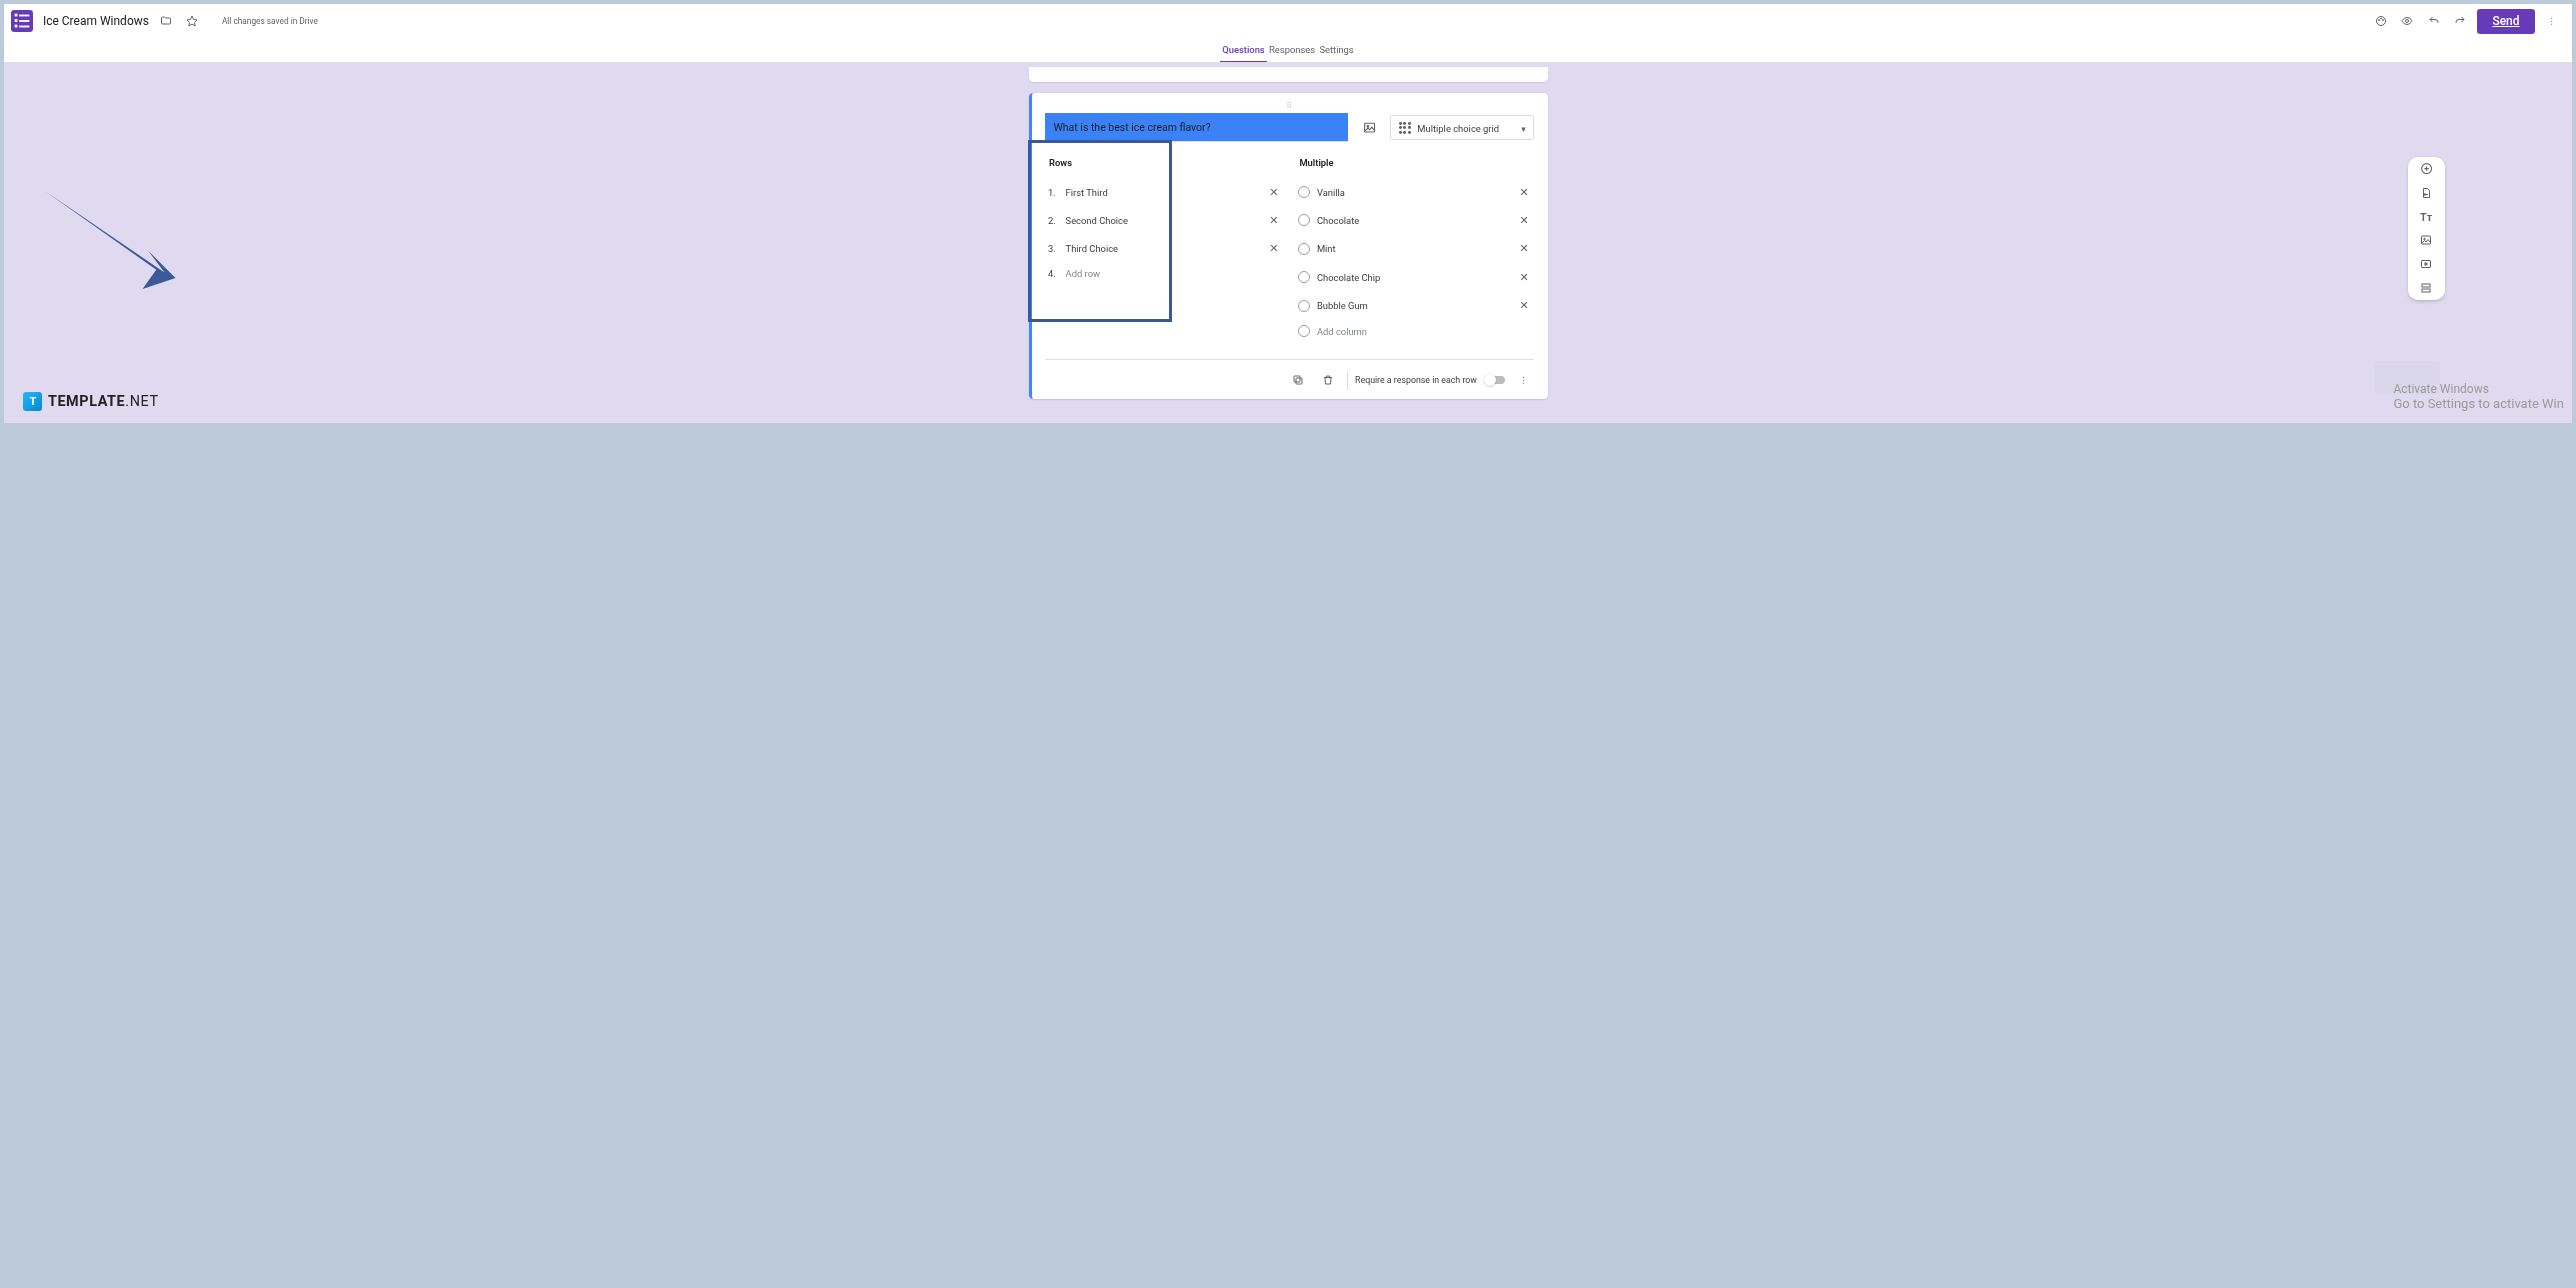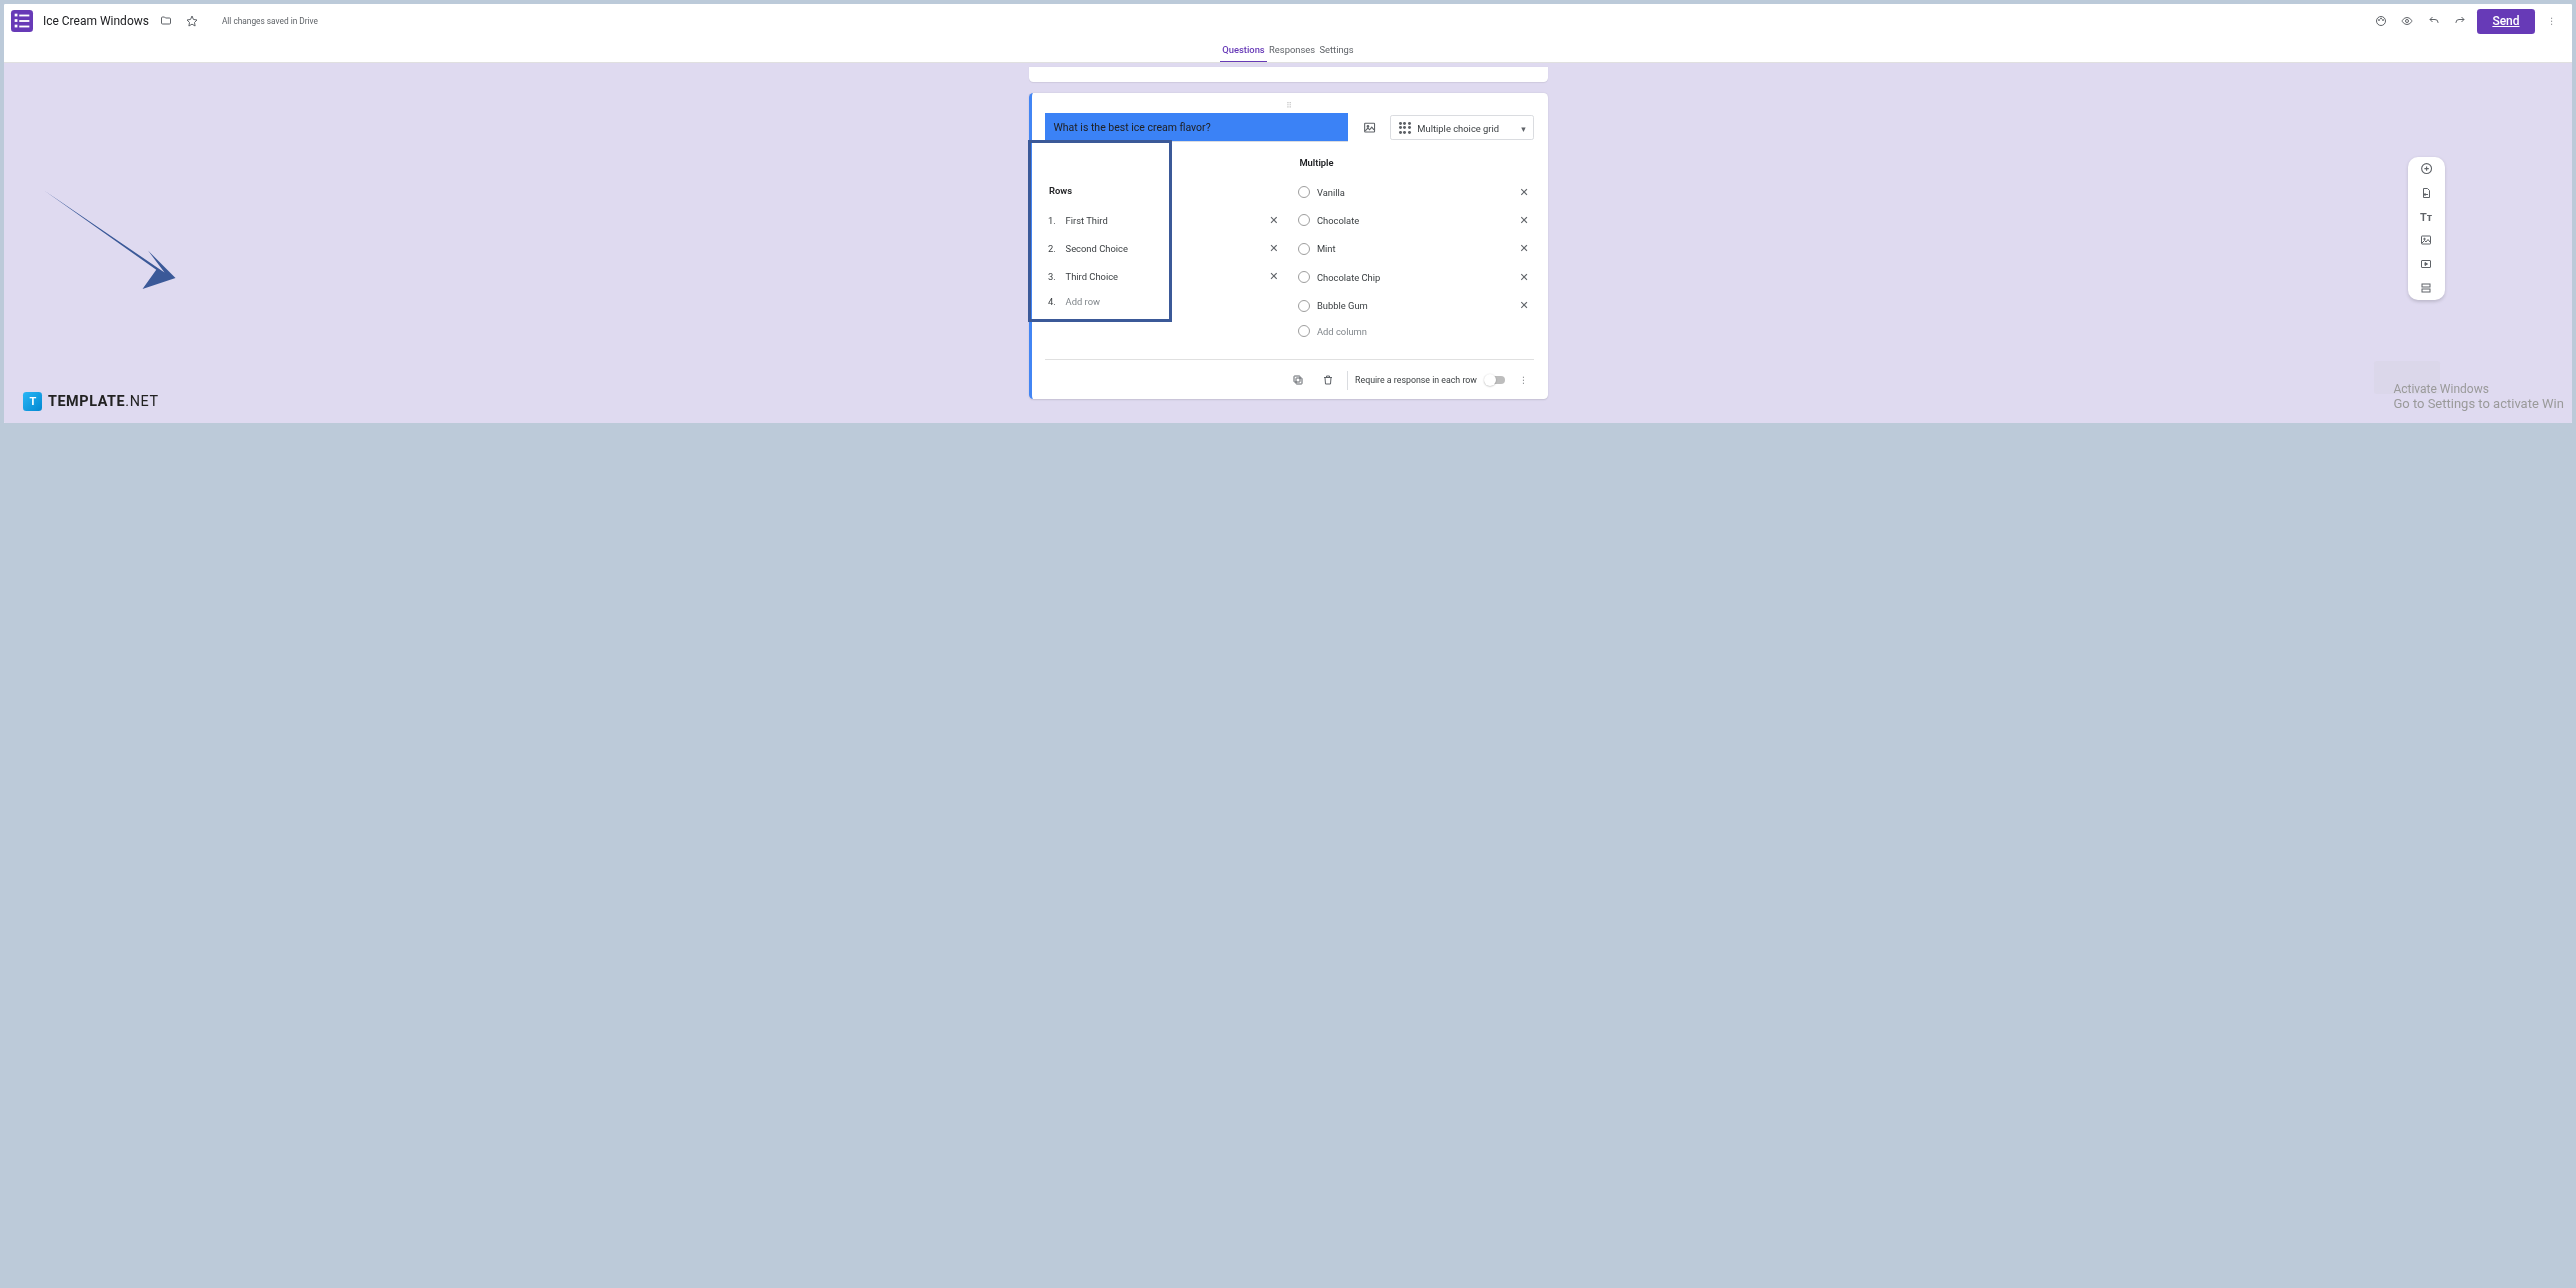--- a/index.html
+++ b/index.html
@@ -146,21 +146,21 @@
               <span></span>
               <span></span>
               <span></span>
             </div>
           <div class="type-label">Multiple choice grid</div>
           <div class="chev">▾</div>
         </div>
       </div>
 
       <div class="grid-wrap">
-        <div class="col" style="position:relative;margin-top:28px;">
+        <div class="col" style="position:relative;">
           <div class="col-h">Rows</div>
           <div class="item">
             <span class="num">1.</span>
             <span class="txt">First Third</span>
             <span class="x">✕</span>
           </div>
           <div class="item">
             <span class="num">2.</span>
             <span class="txt">Second Choice</span>
             <span class="x">✕</span>

